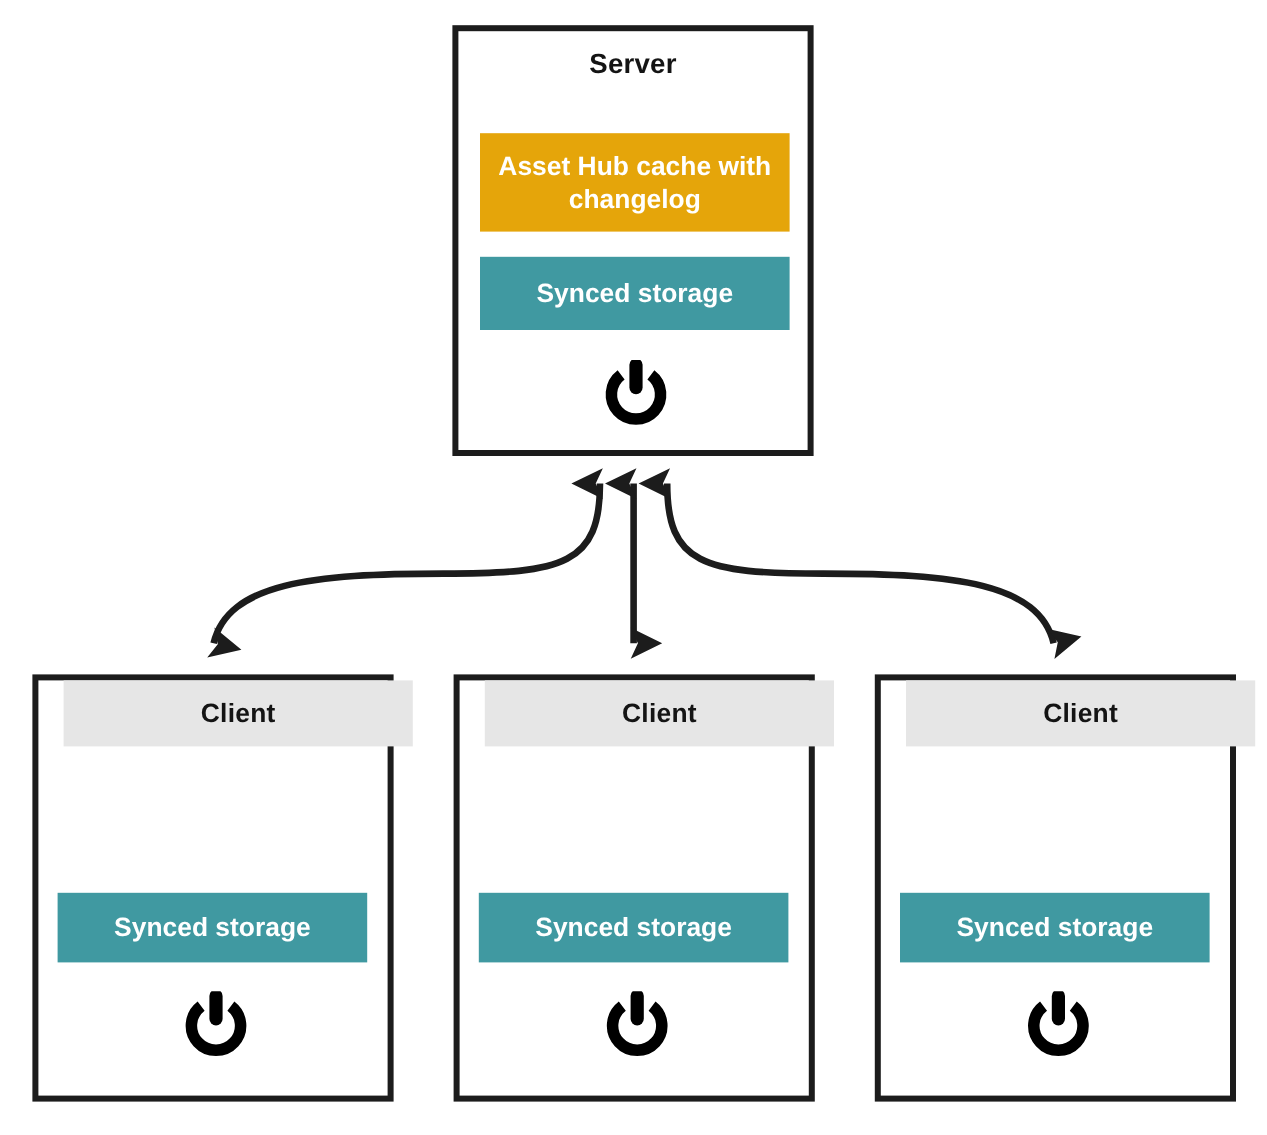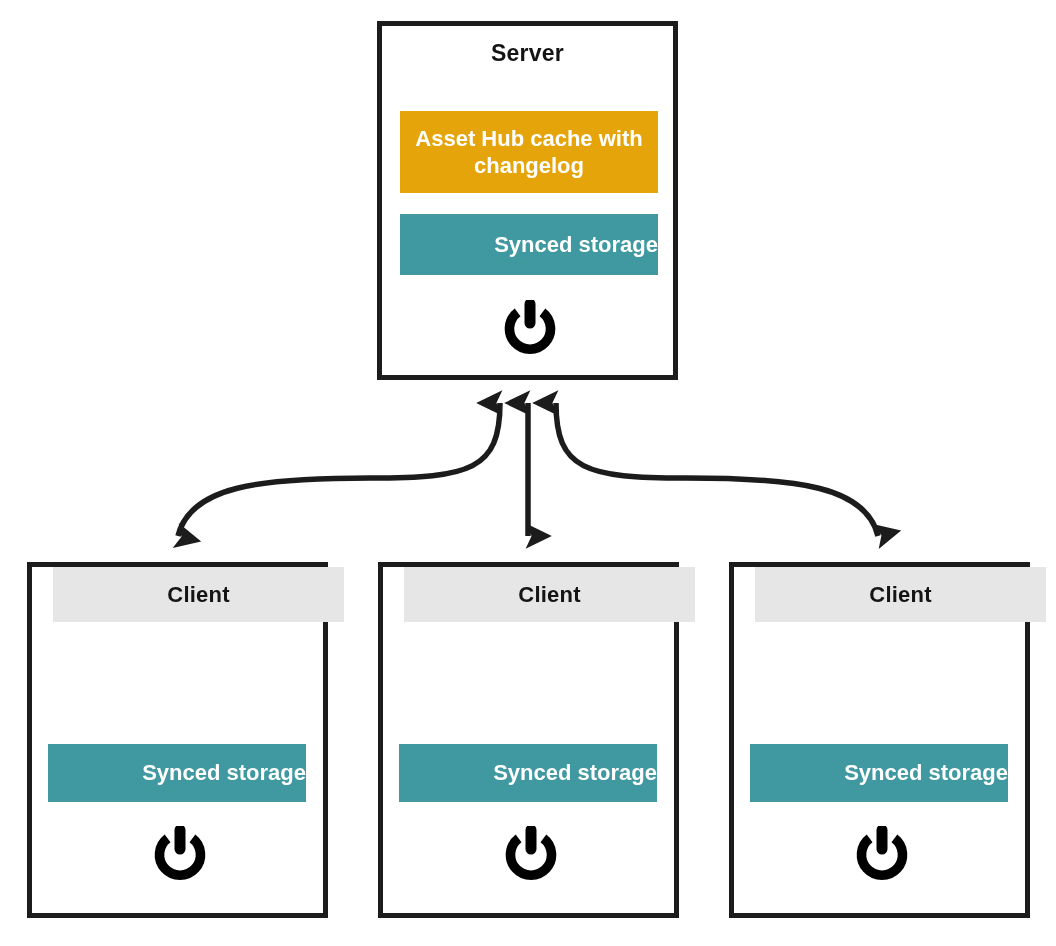--- a/index.html
+++ b/index.html
@@ -45,21 +45,21 @@
   .client-header {
     height: 55px;
     font-size: 22px;
     margin-left: 21px;
   }
   .bar {
     position: absolute;
     box-sizing: border-box;
     display: flex;
     align-items: center;
-    justify-content: flex-end;
+    justify-content: center;
     text-align: center;
     color: #ffffff;
     font-weight: bold;
     font-size: 22px;
     line-height: 1.25;
   }
   .power-icon {
     position: absolute;
     display: block;
   }

